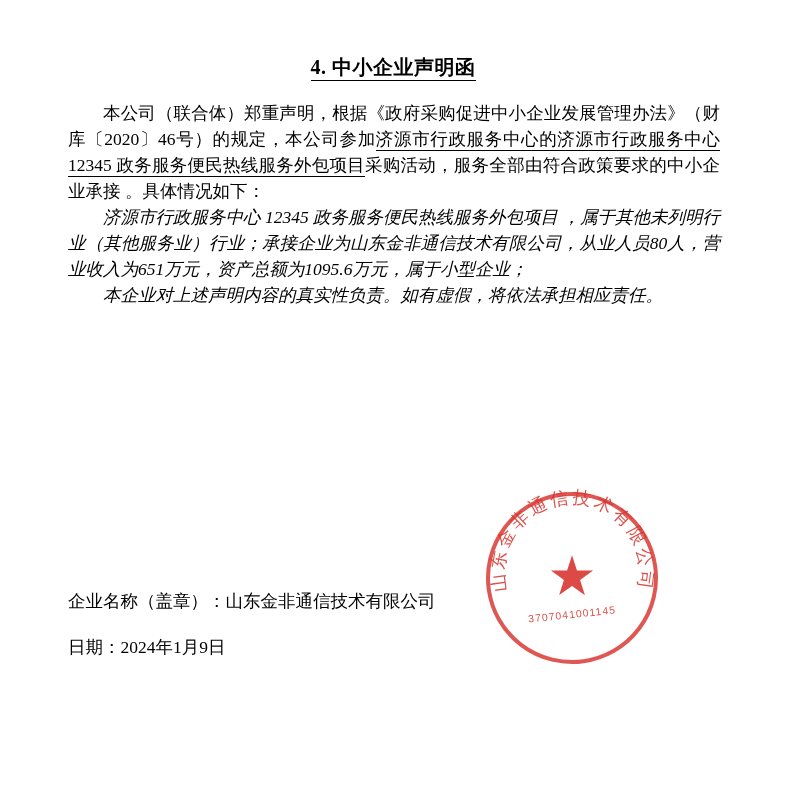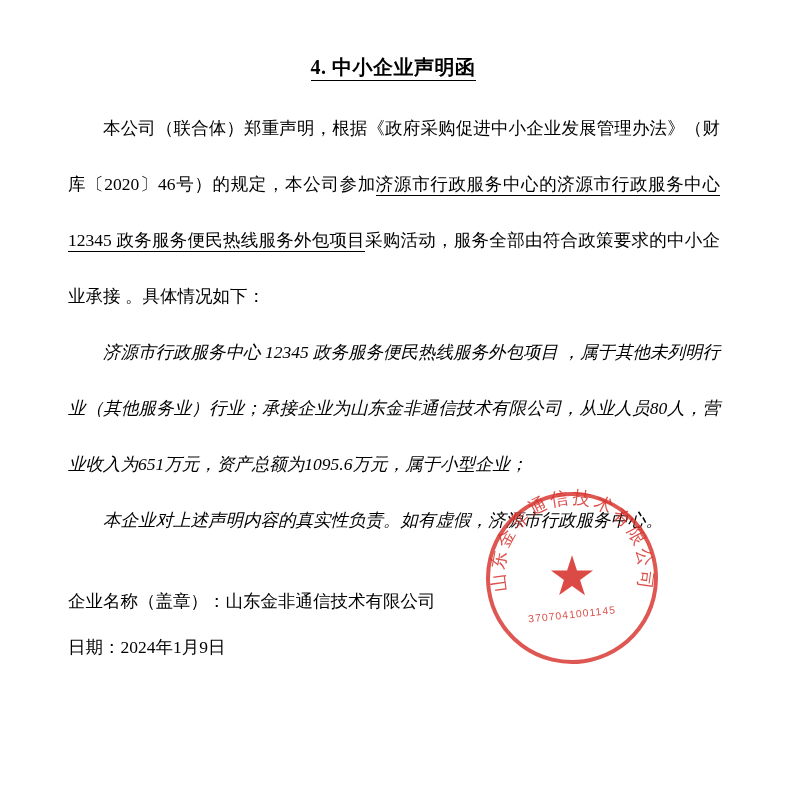--- a/index.html
+++ b/index.html
@@ -39,21 +39,21 @@
   }
   .body-block {
     position: absolute;
     left: 68px;
     top: 100px;
     width: 652px;
   }
   p.para {
     margin: 0 0 0 0;
     font-size: 17.5px;
-    line-height: 56px;
+    line-height: 26px;
     text-align: justify;
     text-justify: inter-ideograph;
     text-indent: 2em;
   }
   p.para + p.para {
     margin-top: 0;
     font-style: italic;
   }
   .u {
     border-bottom: 1.4px solid #000;
@@ -144,21 +144,21 @@
     <p class="para">
       <span>本公司（联合体）郑重声明，根据《政府采购促进中小企业发展管理办法》（财库〔2020〕46号）的规定，本公司参加</span><span class="u">济源市行政服务中心的济源市行政服务中心 12345 政务服务便民热线服务外包项目</span><span>采购活动，服务全部由符合政策要求的中小企业承接 。具体情况如下：</span>
     </p>
 
     <p class="para">
       <span>济源市行政服务中心 12345 政务服务便民热线服务外包项目 ，属于其他未列明行业（其他服务业）行业；承接企业为山东金非通信技术有限公司，从业人员80人，营业收入为651万元，资产总额为1095.6万元，属于小型企业；</span>
     </p>
 
 
     <p class="para">
-      <span>本企业对上述声明内容的真实性负责。如有虚假，济源市行政服务中心。</span>
+      <span>本企业对上述声明内容的真实性负责。如有虚假，将依法承担相应责任。</span>
     </p>
 
   </div>
 
   <div class="sig-block">
     <div class="sig-line company">
       <span>企业名称（盖章）：</span><span>山东金非通信技术有限公司</span>
     </div>
     <div class="sig-line date">
       <span>日期：</span><span>2024年1月9日</span>

